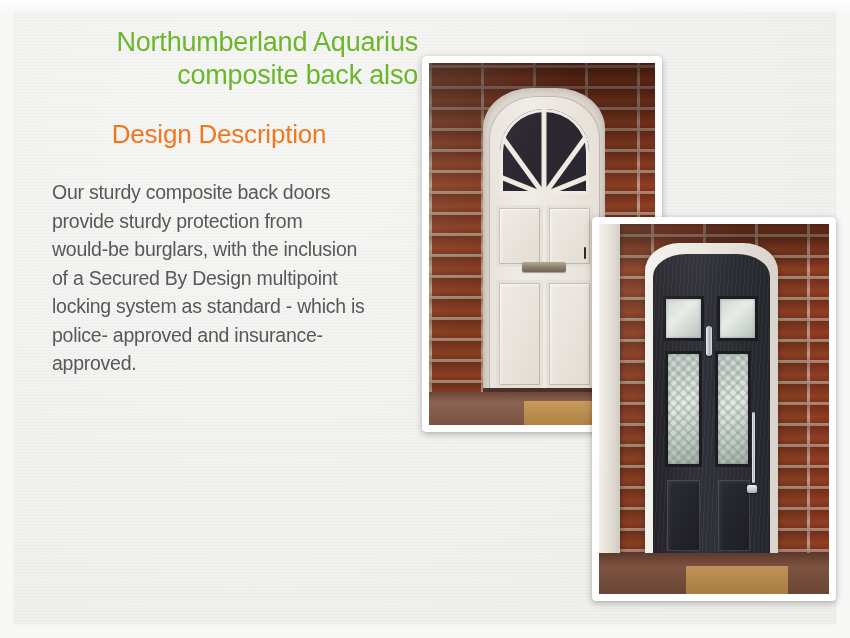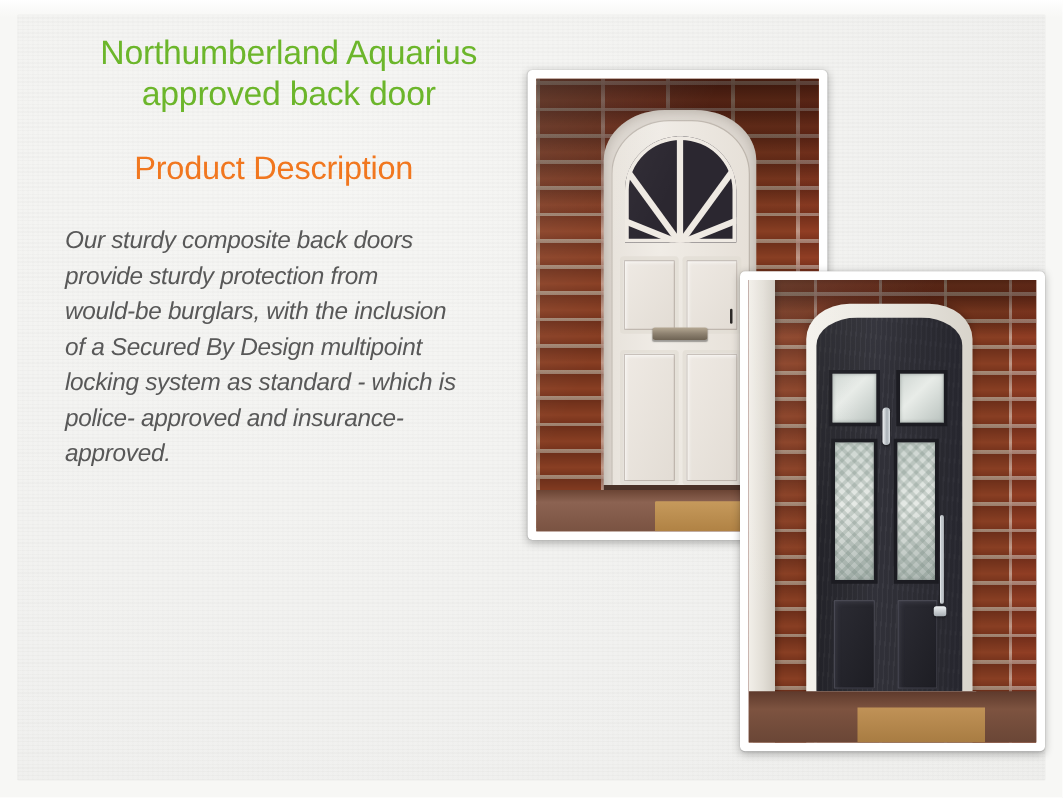--- a/index.html
+++ b/index.html
@@ -60,21 +60,21 @@
     position: absolute;
     left: 22px;
     top: 14px;
     width: 390px;
   }
 
   #product-title {
     color: #6cb62b;
     font-size: 27px;
     line-height: 33px;
-    text-align: center;
+    text-align: right;
     font-weight: 400;
     letter-spacing: -0.2px;
     margin: 0;
     padding: 0 8px;
     font-family: "Liberation Sans", sans-serif;
   }
 
   #section-heading {
     color: #f1771f;
     font-size: 26px;
@@ -92,21 +92,21 @@
     font-size: 19.5px;
     line-height: 28.5px;
     letter-spacing: -0.25px;
     margin: 0;
     padding: 0 0 0 16px;
     font-weight: 400;
     font-family: "Liberation Sans", sans-serif;
     white-space: pre-line;
   }
 
-  #para-1 { margin-top: 28px; font-style: italic; }
+  #para-1 { margin-top: 28px; }
   #para-2 { margin-top: 26px; }
 
   
   .photo-frame {
     position: absolute;
     background: #ffffff;
     border-radius: 4px;
     box-shadow: 0 2px 7px rgba(0,0,0,0.28), 0 0 1px rgba(0,0,0,0.2);
     padding: 7px;
     box-sizing: border-box;
@@ -445,24 +445,24 @@
 
 <div id="stage">
   <div id="outer-margin"></div>
 
   <div id="card">
 
     <div id="text-col">
 
       <h1 id="product-title">
         <span>Northumberland Aquarius</span><br>
-        <span>approved back door</span>
+        <span>composite back also</span>
       </h1>
 
-      <h2 id="section-heading">Product Description</h2>
+      <h2 id="section-heading">Design Description</h2>
 
       <p id="para-1" class="body-para">Our sturdy composite back doors
 provide sturdy protection from
 would-be burglars, with the inclusion
 of a Secured By Design multipoint
 locking system as standard - which is
 police- approved and insurance-
 approved.</p>
 
     </div>

